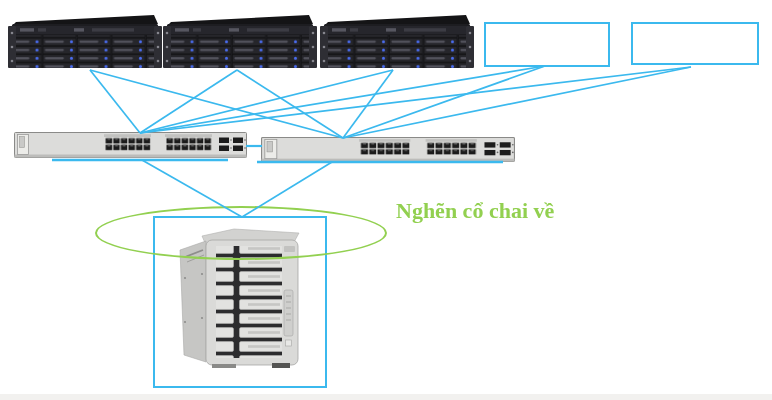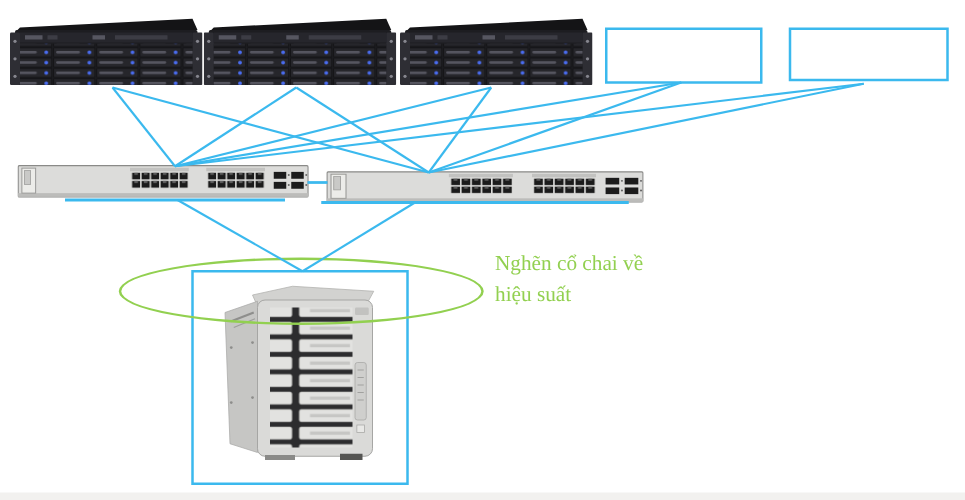--- a/index.html
+++ b/index.html
@@ -13,21 +13,21 @@
     border:2px solid var(--link,#3bb9ee); background:#ffffff; box-sizing:border-box;
   }
   .storage-frame {
     border:2px solid var(--link,#3bb9ee); background:transparent; box-sizing:border-box;
   }
   .highlight-ellipse {
     border:2px solid var(--hl,#92d050); border-radius:50%; box-sizing:border-box;
     background:transparent;
   }
   .annotation {
-    color:var(--hl,#92d050); font-weight:normal; font-size:17px; line-height:25px;
+    color:var(--hl,#92d050); font-weight:bold; font-size:22px; line-height:25px;
     font-family:"Liberation Serif", serif; white-space:nowrap;
   }
   #link-layer { position:absolute; left:0; top:0; pointer-events:none; }
   .page-edge { position:absolute; left:0; top:394px; width:772px; height:6px; background:#f2f1ef; }
   .defs-hidden { position:absolute; width:0; height:0; overflow:hidden; }
 </style>
 </head>
 <body>
 
 <svg class="defs-hidden" aria-hidden="true">
@@ -145,21 +145,20 @@
   <div class="node storage-frame" style="left:153px; top:216px; width:174px; height:172px"></div>
   <div class="node" style="left:172px; top:228px; width:134px; height:144px">
     <svg width="134" height="144" viewBox="0 0 134 144">
         <use href="#storage-art"></use>
       </svg>
   </div>
   <div class="node highlight-ellipse" style="left:95px; top:206px; width:292px; height:54px"></div>
 
   <div class="node annotation" style="left:396px; top:198px">
     <div>Nghẽn cổ chai về</div>
-    <div>hiệu suất</div>
   </div>
 
   <svg id="link-layer" width="772" height="400" viewBox="0 0 772 400">
       <line x1="90" y1="70" x2="140" y2="133" stroke="#3bb9ee" stroke-width="1.7"></line>
       <line x1="90" y1="70" x2="343" y2="138" stroke="#3bb9ee" stroke-width="1.7"></line>
       <line x1="237" y1="70" x2="140" y2="133" stroke="#3bb9ee" stroke-width="1.7"></line>
       <line x1="237" y1="70" x2="343" y2="138" stroke="#3bb9ee" stroke-width="1.7"></line>
       <line x1="393" y1="70" x2="140" y2="133" stroke="#3bb9ee" stroke-width="1.7"></line>
       <line x1="393" y1="70" x2="343" y2="138" stroke="#3bb9ee" stroke-width="1.7"></line>
       <line x1="545" y1="66" x2="140" y2="133" stroke="#3bb9ee" stroke-width="1.7"></line>

